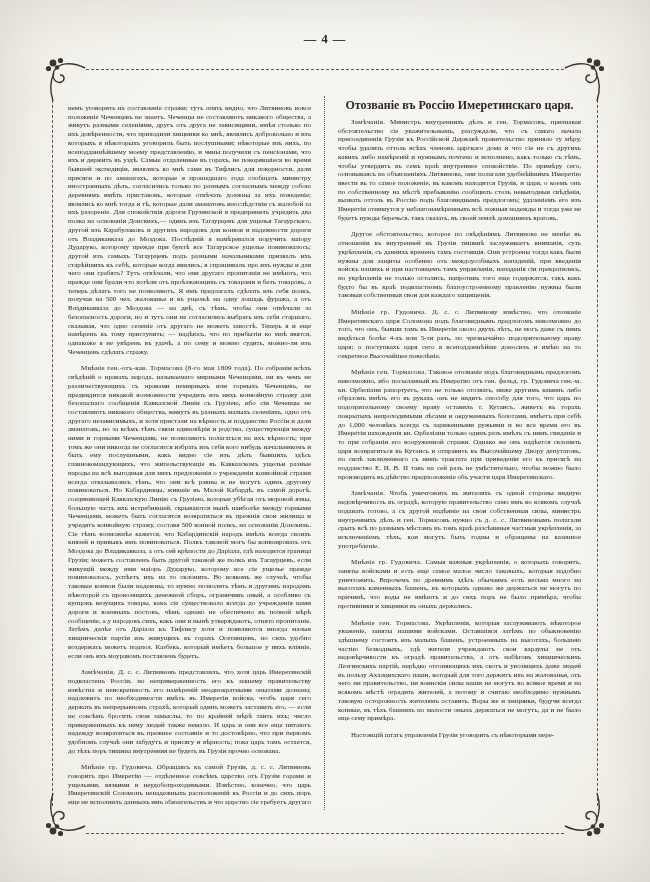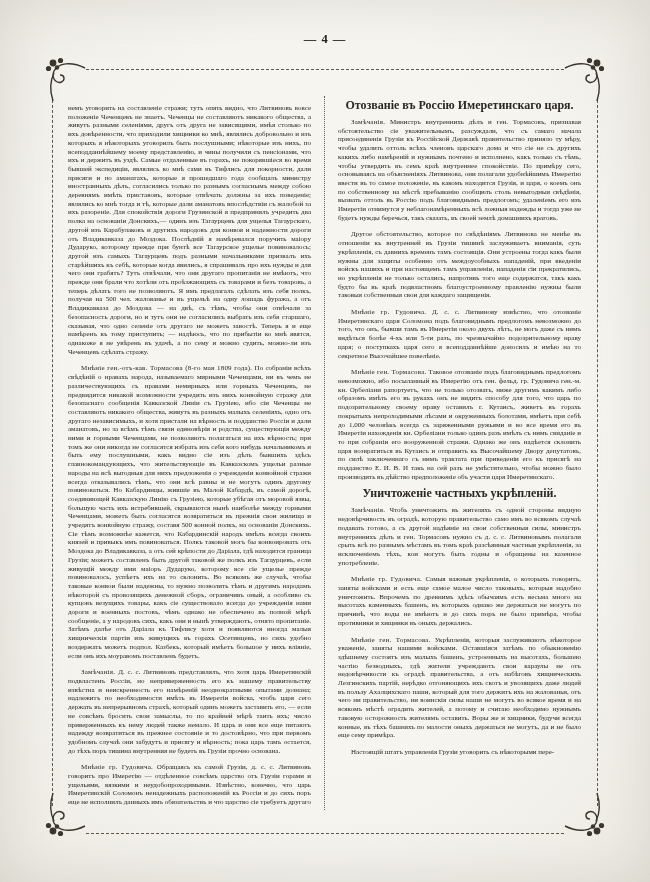--- a/index.html
+++ b/index.html
@@ -122,21 +122,20 @@
     </div>
 
     <div class="divider"></div>
 
     <div class="col">
       <h3>Отозваніе въ Россію Имеретинскаго царя.</h3>
       <p><b>Замѣчанія.</b> <span>Министръ внутреннихъ дѣлъ и ген. Тормасовъ, признавая обстоятельство сіе уважительнымъ, разсуждали, что съ самаго начала присоединенія Грузіи къ Россійской Державѣ правительство приняло ту мѣру, чтобы удалить оттоль всѣхъ членовъ царскаго дома и что сіе не съ другихъ какихъ либо намѣреній и нужнымъ почтено и исполнено, какъ только съ тѣмъ, чтобы утвердить въ семъ краѣ внутреннее спокойствіе. По примѣру сего, основываясь на объясненіяхъ Литвинова, они полагали удобнѣйшимъ Имеретію ввести въ то самое положеніе, въ какомъ находится Грузія, и царя, о коемъ онъ по собственному на мѣстѣ пребыванію сообщилъ столь невыгодныя свѣдѣнія, вызвать оттоль въ Россію подъ благовиднымъ предлогомъ; удаленіемъ его изъ Имеретіи отнимутся у неблагонамѣренныхъ всѣ ложныя надежды и тогда уже не будетъ нужды беречься, такъ сказать, въ своей землѣ домашнихъ враговъ.</span></p>
       <p><span>Другое обстоятельство, которое по свѣдѣніямъ Литвинова не менѣе въ отношеніи къ внутренней въ Грузіи тишинѣ заслуживаетъ вниманія, суть укрѣпленія, съ давнихъ временъ тамъ состоящія. Они устроены тогда какъ были нужны для защиты особенно отъ междоусобныхъ нападеній, при введеніи войскъ нашихъ и при настоящемъ тамъ управленіи, нападенія сіи прекратились, но укрѣпленія не только остались, напротивъ того еще содержатся, такъ какъ будто бы въ краѣ подвластномъ благоустроенному правленію нужны были таковыя собственныя свои для каждаго защищенія.</span></p>
       <p><b>Мнѣніе гр. Гудовича.</b> <span>Д. с. с. Литвинову извѣстно, что отозваніе Имеретинскаго царя Соломона подъ благовиднымъ предлогомъ невозможно до того, что онъ, бывши тамъ въ Имеретіи около двухъ лѣтъ, не могъ даже съ нимъ видѣться болѣе 4-хъ или 5-ти разъ, по чрезвычайно подозрительному нраву царя; о поступкахъ царя сего я всеподданнѣйше доносилъ и имѣю на то секретное Высочайшее повелѣніе.</span></p>
       <p><b>Мнѣніе ген. Тормасова.</b> <span>Таковое отозваніе подъ благовиднымъ предлогомъ невозможно, ибо посыланный въ Имеретію отъ ген. фельд. гр. Гудовича ген.-м. кн. Орбеліани рапортуетъ, что не только отозвать, ниже другимъ какимъ либо образомъ имѣть его въ рукахъ онъ не видитъ способу для того, что царь по подозрительному своему нраву оставилъ г. Кутаисъ, живетъ въ горахъ покрытыхъ непроходимыми лѣсами и окруженныхъ болотами, имѣетъ при себѣ до 1,000 человѣкъ всегда съ заряженными ружьями и во все время его въ Имеретіи нахожденія кн. Орбеліани только одинъ разъ имѣлъ съ нимъ свиданіе и то при собраніи его вооруженной стражи. Однако же онъ надѣется склонить царя возвратиться въ Кутаисъ и отправить къ Высочайшему Двору депутатовъ, по силѣ заключеннаго съ нимъ трактата при приведеніи его къ присягѣ на подданство Е. И. В. И такъ на сей разъ не умѣстительно, чтобы можно было производить въ дѣйство предположеніе объ участи царя Имеретинскаго.</span></p>
-      <h3>Уничтоженіе частныхъ укрѣпленій.</h3>
       <p><b>Замѣчанія.</b> <span>Чтобъ уничтожить въ жителяхъ съ одной стороны видную недовѣрчивость въ оградѣ, которую правительство само имъ во всякомъ случаѣ подавать готово, а съ другой надѣяніе на свои собственныя силы, министръ внутреннихъ дѣлъ и ген. Тормасовъ нужно съ д. с. с. Литвиновымъ полагали срыть всѣ по разнымъ мѣстамъ въ томъ краѣ разсѣянныя частныя укрѣпленія, за исключеніемъ тѣхъ, кои могутъ быть годны и обращены на казенное употребленіе.</span></p>
       <p><b>Мнѣніе гр. Гудовича.</b> <span>Самыя важныя укрѣпленія, о которыхъ говоритъ, заняты войсками и есть еще самое малое число таковыхъ, которыя надобно уничтожить. Впрочемъ по древнимъ здѣсь обычаямъ есть весьма много на высотахъ каменныхъ башенъ, въ которыхъ однако же держаться не могутъ по причинѣ, что воды не имѣютъ и до сихъ поръ не было примѣра, чтобы противники и хищники въ оныхъ держались.</span></p>
       <p><b>Мнѣніе ген. Тормасова.</b> <span>Укрѣпленія, которыя заслуживаютъ нѣкоторое уваженіе, заняты нашими войсками. Оставшіяся затѣмъ по обыкновенію здѣшнему состоятъ изъ малыхъ башенъ, устроенныхъ на высотахъ, большею частію безводныхъ, гдѣ жители учреждаютъ свои караулы не отъ недовѣрчивости къ оградѣ правительства, а отъ набѣговъ хищническихъ Лезгинскихъ партій, нерѣдко отгоняющихъ ихъ скотъ и увозящихъ даже людей въ пользу Ахалцихскаго паши, который для того держитъ ихъ на жалованьи, отъ чего ни правительство, ни воинскія силы наши не могутъ во всякое время и на всякомъ мѣстѣ оградить жителей, а потому и считаю необходимо нужнымъ таковую осторожность жителямъ оставить. Воры же и хищники, будучи всегда конные, въ тѣхъ башняхъ по малости оныхъ держаться не могутъ, да и не было еще сему примѣра.</span></p>
       <p><span>Настоящій штатъ управленія Грузіи уговорить съ нѣкоторыми пере-</span></p>
     </div>
 
   </div>
 </div>
 
 </body></html>

